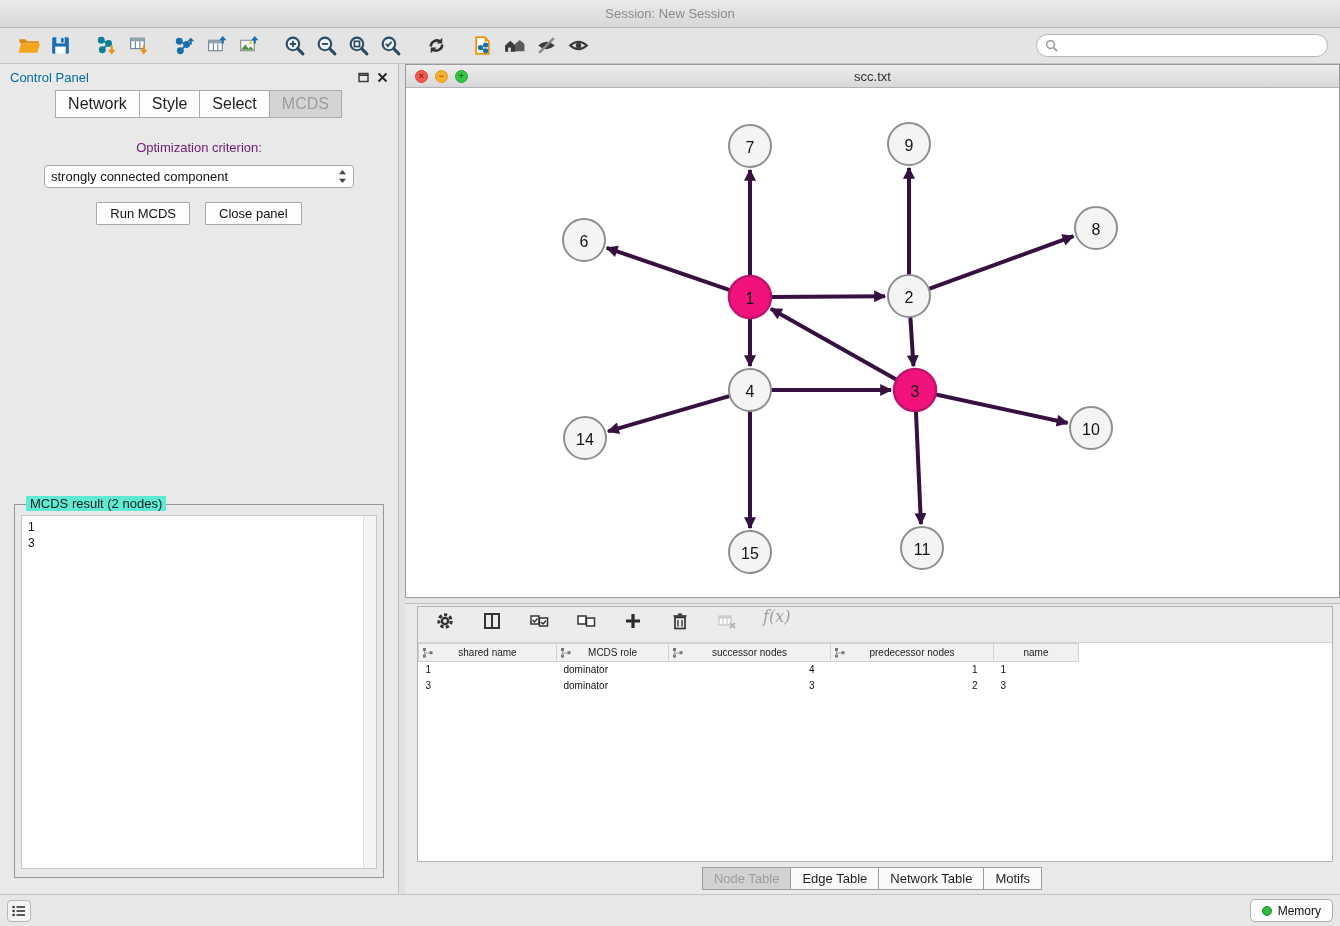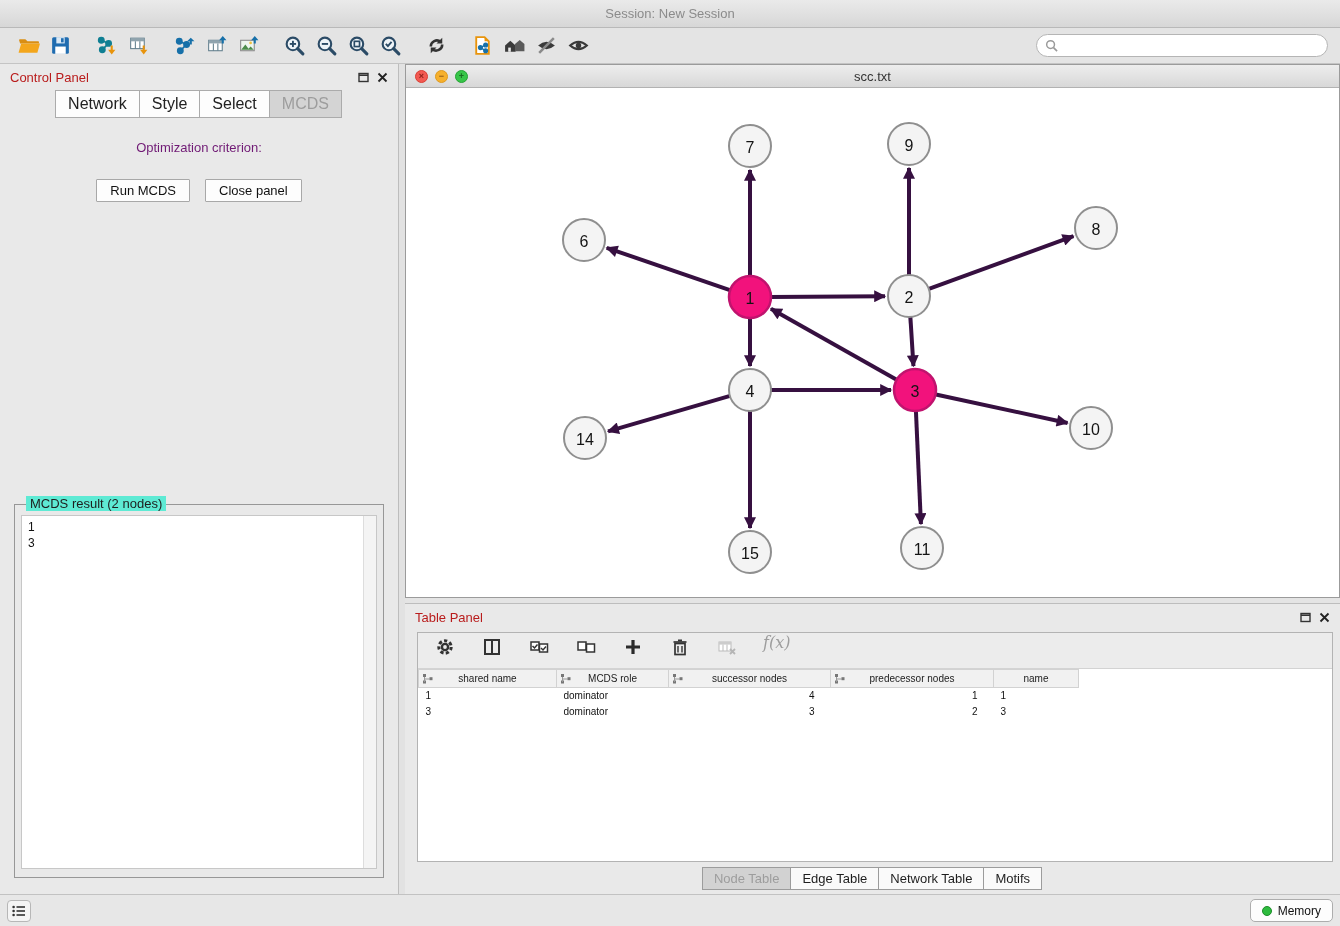--- a/index.html
+++ b/index.html
@@ -20,21 +20,21 @@
     border:1px solid #b5b5b5; border-radius:12px; display:flex; align-items:center; padding:0 8px; }
   .search-box svg { width:13px; height:13px; margin-right:5px; flex:none; }
   .search-box input { border:none; outline:none; flex:1; font-size:12px; background:transparent; }
 
   .workspace { display:flex; height:830px; }
 
   
   .control-panel { width:399px; background:#e9e9e9; border-right:1px solid #bdbdbd;
     display:flex; flex-direction:column; }
   .panel-header { height:26px; display:flex; align-items:center; padding:0 10px;
-    font-size:13px; color:#b91c1c; flex:none; }
+    font-size:13px; color:#0369a1; flex:none; }
   .win-btns { margin-left:auto; display:flex; gap:8px; align-items:center; }
   .win-btns svg { width:11px; height:11px; display:block; }
 
   .cp-tabs { display:flex; justify-content:center; flex:none; }
   .cp-tab { border:1px solid #ababab; border-bottom:1px solid #ababab; background:#fdfdfd;
     font-size:16px; color:#222; padding:4px 12px; margin-left:-1px; }
   .cp-tab.active { background:#d4d4d4; color:#9d9d9d; }
 
   .cp-body { flex:1; display:flex; flex-direction:column; align-items:center; padding-top:22px; }
   .opt-label { font-size:13px; color:#701a75; margin-bottom:10px; }
@@ -280,20 +280,27 @@
 
     <div class="cp-tabs">
       <div class="cp-tab">Network</div>
       <div class="cp-tab">Style</div>
       <div class="cp-tab">Select</div>
       <div class="cp-tab active">MCDS</div>
     </div>
 
     <div class="cp-body">
       <div class="opt-label">Optimization criterion:</div>
+      <div class="dropdown">
+        <span>strongly connected component</span>
+        <svg class="dd-arrows" width="9" height="15" viewBox="0 0 9 15">
+          <path d="M4.5 1 8 5.2H1z" fill="#444"></path>
+          <path d="M4.5 14 1 9.8H8z" fill="#444"></path>
+        </svg>
+      </div>
       <div class="btn-row">
         <button class="pbtn">Run MCDS</button>
         <button class="pbtn">Close panel</button>
       </div>
       <div class="cp-spacer"></div>
       <div class="result-box">
         <span class="legend">MCDS result (2 nodes)</span>
         <div class="result-inner">
           <div class="result-lines">
             <div>1</div>
@@ -386,32 +393,20 @@
               <circle cx="516" cy="460" r="21" fill="#f4f4f4" stroke="#8f8f8f" stroke-width="2"></circle>
               <text x="516" y="461" text-anchor="middle" dominant-baseline="central" font-size="16" fill="#141414">11</text>
             </g>
           </svg>
       </div>
     </div>
 
     <div class="splitter-h"></div>
 
     <div class="table-panel">
-      <div class="panel-header">
-        <span>Table Panel</span>
-        <span class="win-btns">
-          <svg viewBox="0 0 11 11">
-            <rect x="1" y="1.5" width="9" height="8" fill="none" stroke="#333" stroke-width="1.4"></rect>
-            <line x1="1" y1="3.2" x2="10" y2="3.2" stroke="#333" stroke-width="1.6"></line>
-          </svg>
-          <svg viewBox="0 0 11 11">
-            <path d="M1.5 1.5l8 8M9.5 1.5l-8 8" stroke="#222" stroke-width="1.8"></path>
-          </svg>
-        </span>
-      </div>
 
       <div class="table-content">
         <div class="table-toolbar">
           <button class="ttbtn">
             <svg viewBox="0 0 20 20">
               <circle cx="10" cy="10" r="6.2" fill="none" stroke="#333" stroke-width="3" stroke-dasharray="3.2 2.3"></circle>
               <circle cx="10" cy="10" r="4.3" fill="#333"></circle>
               <circle cx="10" cy="10" r="1.9" fill="#ececec"></circle>
             </svg>
           </button>

